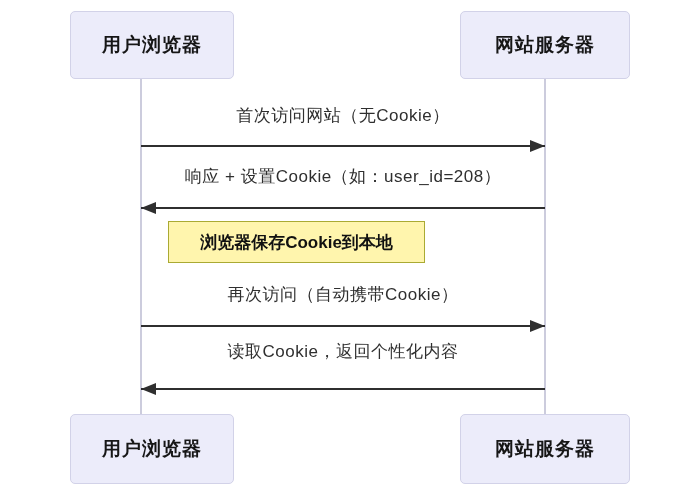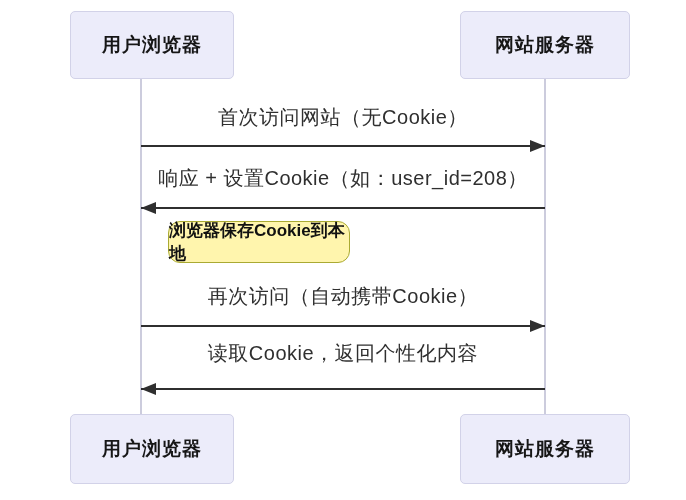--- a/index.html
+++ b/index.html
@@ -37,21 +37,21 @@
     height: 335px;
     background: #ccccdd;
   }
   .lifeline.left  { left: 140px; }
   .lifeline.right { left: 544px; }
   .msg-label {
     position: absolute;
     left: 141px;
     width: 404px;
     text-align: center;
-    font-size: 20px;
+    font-size: 17px;
     font-weight: 500;
     color: #2f2f2f;
     letter-spacing: 0.5px;
   }
   .msg-line {
     position: absolute;
     left: 141px;
     width: 404px;
     height: 0;
     border-top: 2px solid #2f2f2f;
@@ -62,25 +62,25 @@
     height: 0;
     border-top: 6px solid transparent;
     border-bottom: 6px solid transparent;
   }
   .arrowhead.to-right { left: 530px; border-left: 15px solid #2f2f2f; }
   .arrowhead.to-left  { left: 141px; border-right: 15px solid #2f2f2f; }
   .note {
     position: absolute;
     left: 168px;
     top: 221px;
-    width: 182px;
+    width: 257px;
     height: 42px;
     background: #fff5ad;
     border: 1px solid #aaaa33;
-    border-radius: 12px;
+    border-radius: 0;
     box-sizing: border-box;
     display: flex;
     align-items: center;
     justify-content: center;
     font-size: 17px;
     font-weight: 700;
     color: #111111;
   }
 </style>
 </head>

